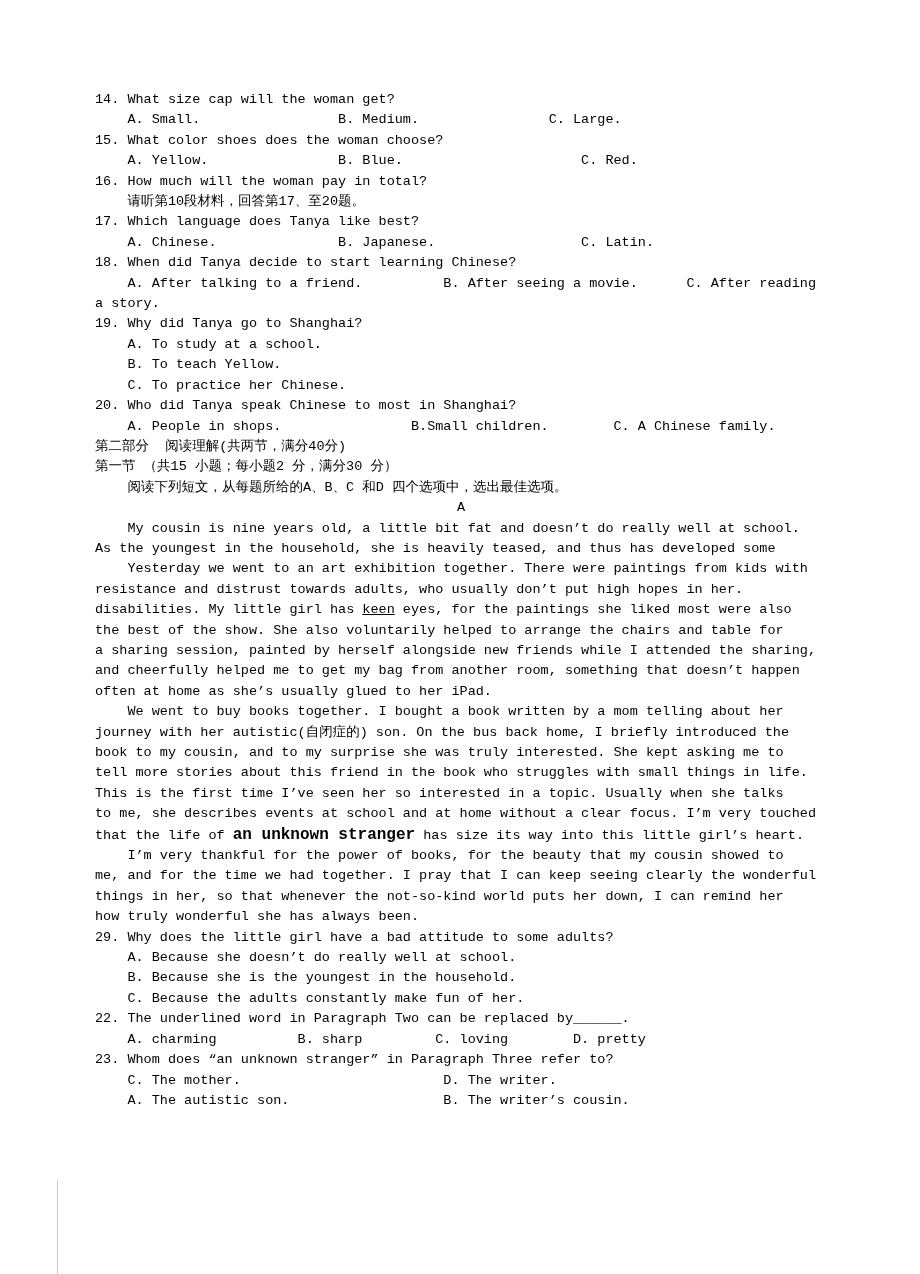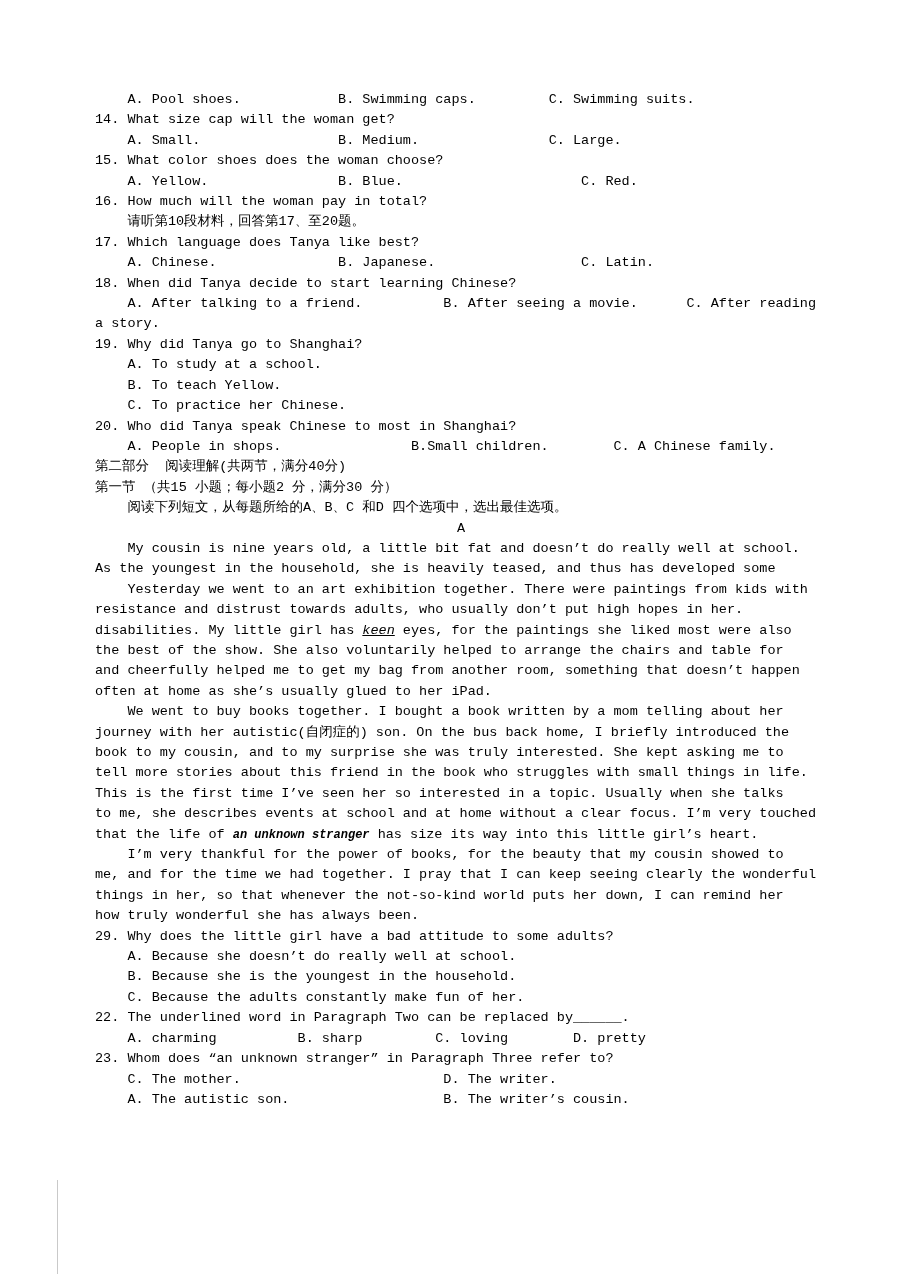--- a/index.html
+++ b/index.html
@@ -26,42 +26,39 @@
     line-height: 20.4px;
     letter-spacing: 0;
   }
   .line.center {
     white-space: normal;
     text-align: center;
     width: 732px;
   }
   .seg-u {
     text-decoration: underline;
-    font-style: italic;
   }
   .seg-b {
     font-weight: bold;
-    font-size: 12px;
-    font-style: italic;
+    font-size: 16px;
   }
   .edge-line {
     position: absolute;
     left: 57px;
     top: 1180px;
     width: 1px;
     height: 94px;
     background: #c9c9c9;
   }
 </style>
 </head>
 <body>
 
 <div class="page">
   <div id="doc">
-      <div class="line"><span>    A. Pool shoes.            B. Swimming caps.         C. Swimming suits.</span></div>
       <div class="line"><span>14. What size cap will the woman get?</span></div>
       <div class="line"><span>    A. Small.                 B. Medium.                C. Large.</span></div>
       <div class="line"><span>15. What color shoes does the woman choose?</span></div>
       <div class="line"><span>    A. Yellow.                B. Blue.                      C. Red.</span></div>
       <div class="line"><span>16. How much will the woman pay in total?</span></div>
       <div class="line"><span>    请听第10段材料，回答第17、至20题。</span></div>
       <div class="line"><span>17. Which language does Tanya like best?</span></div>
       <div class="line"><span>    A. Chinese.               B. Japanese.                  C. Latin.</span></div>
       <div class="line"><span>18. When did Tanya decide to start learning Chinese?</span></div>
       <div class="line"><span>    A. After talking to a friend.          B. After seeing a movie.      C. After reading</span></div>
@@ -75,20 +72,21 @@
       <div class="line"><span>第二部分  阅读理解(共两节，满分40分)</span></div>
       <div class="line"><span>第一节 （共15 小题；每小题2 分，满分30 分）</span></div>
       <div class="line"><span>    阅读下列短文，从每题所给的A、B、C 和D 四个选项中，选出最佳选项。</span></div>
       <div class="line center"><span>A</span></div>
       <div class="line"><span>    My cousin is nine years old, a little bit fat and doesn’t do really well at school.</span></div>
       <div class="line"><span>As the youngest in the household, she is heavily teased, and thus has developed some</span></div>
       <div class="line"><span>    Yesterday we went to an art exhibition together. There were paintings from kids with</span></div>
       <div class="line"><span>resistance and distrust towards adults, who usually don’t put high hopes in her.</span></div>
       <div class="line"><span>disabilities. My little girl has </span><span class="seg-u">keen</span><span> eyes, for the paintings she liked most were also</span></div>
       <div class="line"><span>the best of the show. She also voluntarily helped to arrange the chairs and table for</span></div>
+      <div class="line"><span>a sharing session, painted by herself alongside new friends while I attended the sharing,</span></div>
       <div class="line"><span>and cheerfully helped me to get my bag from another room, something that doesn’t happen</span></div>
       <div class="line"><span>often at home as she’s usually glued to her iPad.</span></div>
       <div class="line"><span>    We went to buy books together. I bought a book written by a mom telling about her</span></div>
       <div class="line"><span>journey with her autistic(自闭症的) son. On the bus back home, I briefly introduced the</span></div>
       <div class="line"><span>book to my cousin, and to my surprise she was truly interested. She kept asking me to</span></div>
       <div class="line"><span>tell more stories about this friend in the book who struggles with small things in life.</span></div>
       <div class="line"><span>This is the first time I’ve seen her so interested in a topic. Usually when she talks</span></div>
       <div class="line"><span>to me, she describes events at school and at home without a clear focus. I’m very touched</span></div>
       <div class="line"><span>that the life of </span><span class="seg-b">an unknown stranger</span><span> has size its way into this little girl’s heart.</span></div>
       <div class="line"><span>    I’m very thankful for the power of books, for the beauty that my cousin showed to</span></div>

